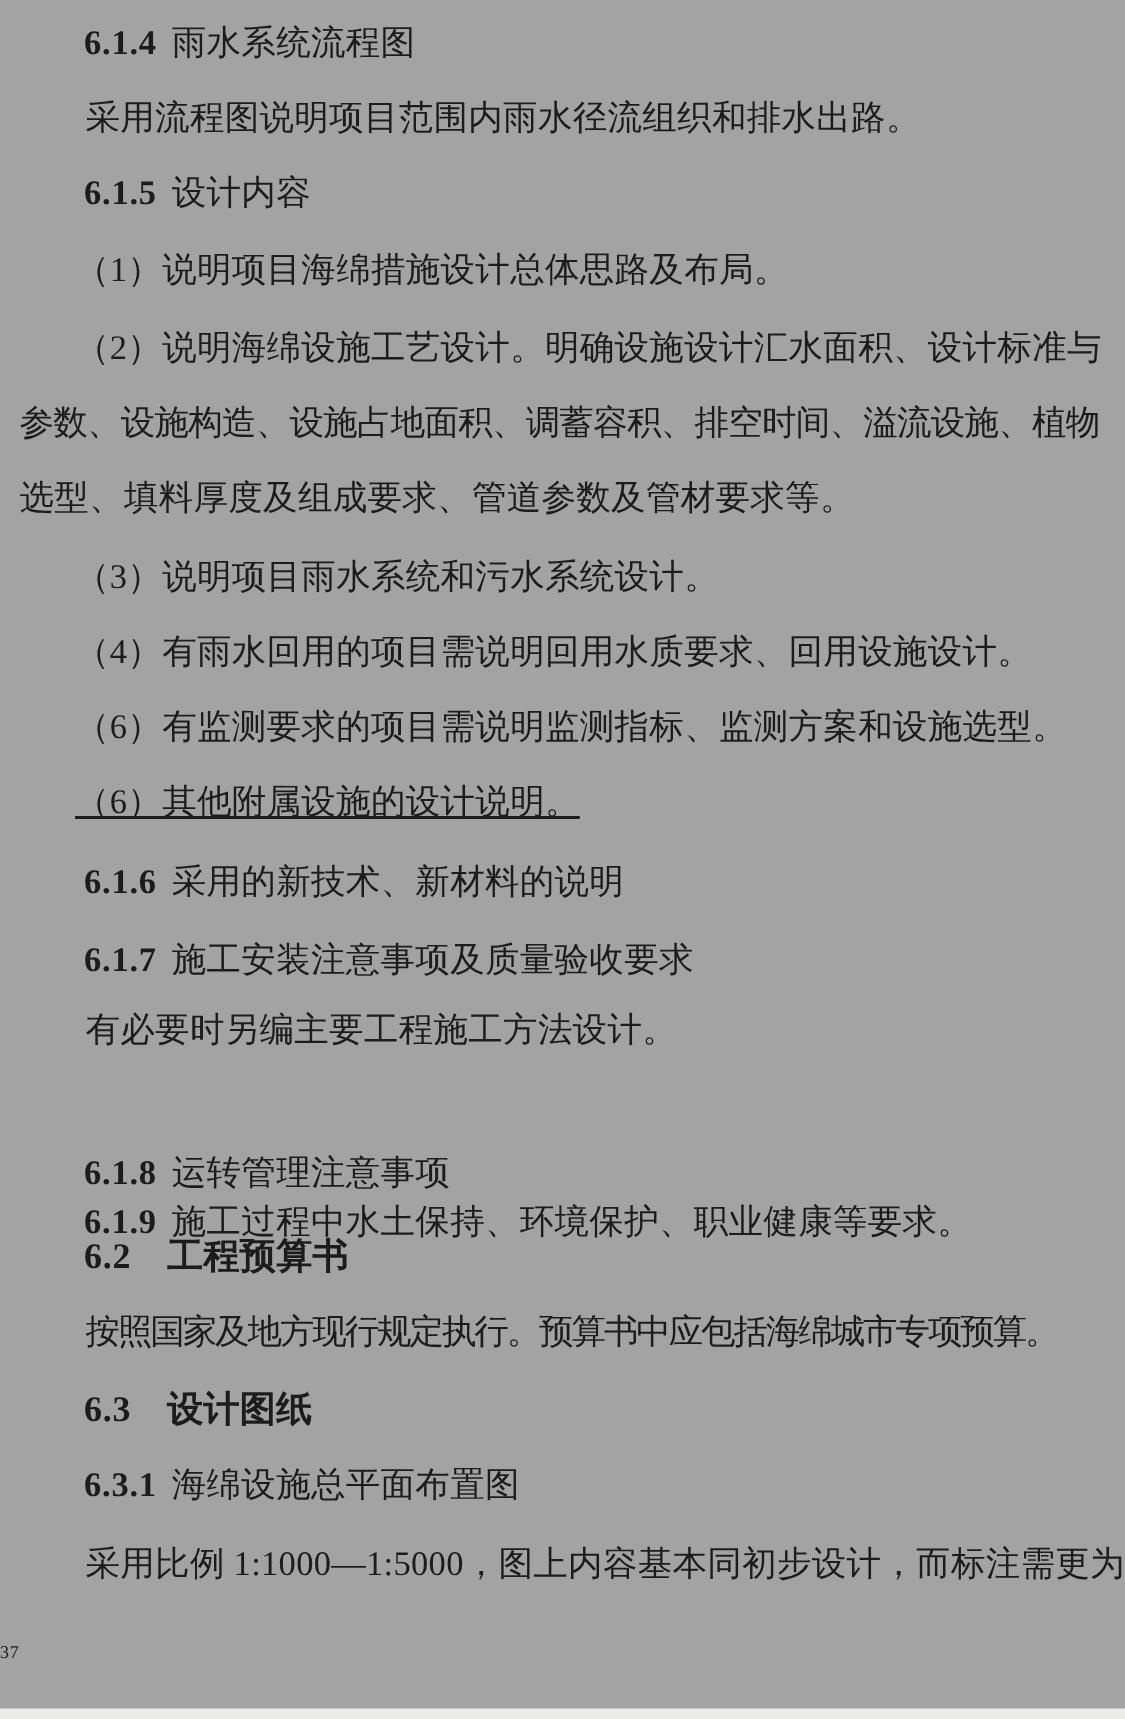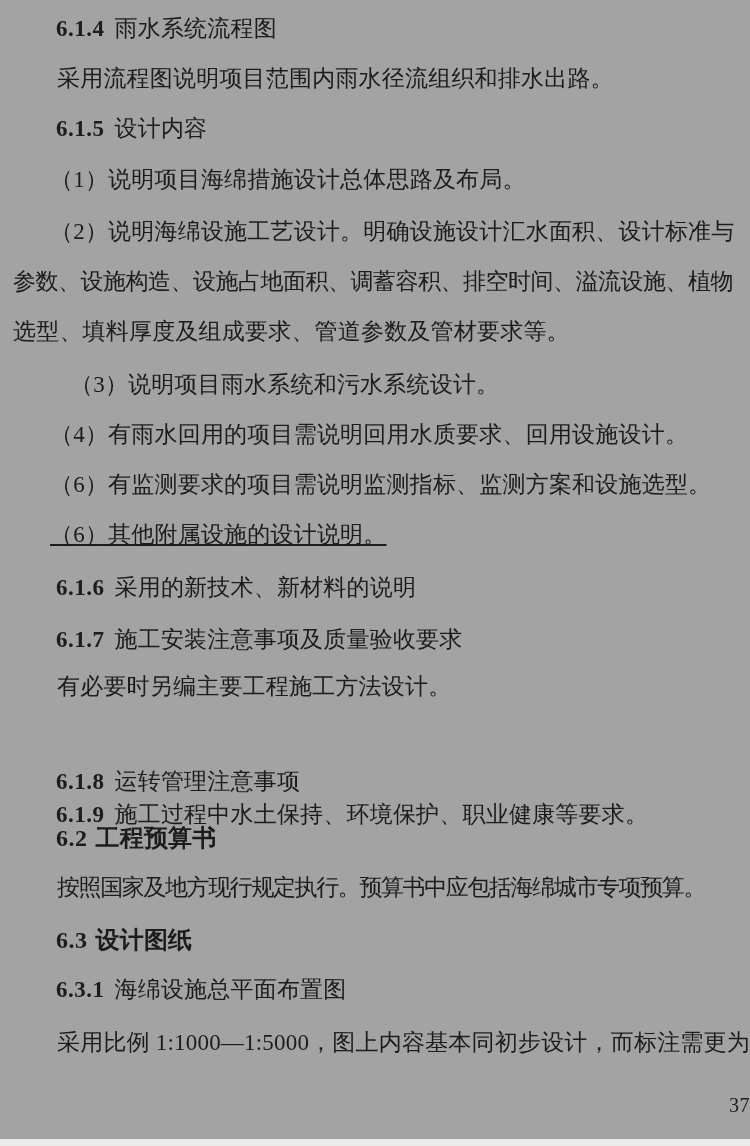--- a/index.html
+++ b/index.html
@@ -26,34 +26,34 @@
   .ln .num {
     font-weight: bold;
     margin-right: 10px;
     letter-spacing: 0.5px;
   }
   .h2 {
     font-weight: bold;
     font-size: 24px;
   }
   .h2 .num {
-    margin-right: 8px;
+    margin-right: 24px;
   }
   .tight {
     letter-spacing: -1.4px;
   }
   .tight-sm {
     letter-spacing: -0.5px;
   }
   .pageno {
     position: absolute;
     left: 0;
     width: 750px;
-    text-align: right;
-    font-size: 20px;
+    text-align: left;
+    font-size: 12px;
     letter-spacing: 0.5px;
   }
   .bottom-edge {
     position: absolute;
     left: 0;
     bottom: 0;
     width: 750px;
     height: 7px;
     background: #ebebe9;
   }
@@ -70,21 +70,21 @@
   <div class="ln" style="top:114px; left:56px;"><span class="num">6.1.5</span><span>设计内容</span></div>
 
   <div class="ln" style="top:165px; left:50px;"><span>（1）说明项目海绵措施设计总体思路及布局。</span></div>
 
   <div class="ln" style="top:217px; left:50px;"><span>（2）说明海绵设施工艺设计。明确设施设计汇水面积、设计标准与</span></div>
 
   <div class="ln" style="top:317px; left:13px;"><span>选型、填料厚度及组成要求、管道参数及管材要求等。</span></div>
 
   <div class="ln tight-sm" style="top:267px; left:13px;"><span>参数、设施构造、设施占地面积、调蓄容积、排空时间、溢流设施、植物</span></div>
 
-  <div class="ln" style="top:370px; left:50px;margin-left:20px;"><span>（3）说明项目雨水系统和污水系统设计。</span></div>
+  <div class="ln" style="top:370px; left:50px;"><span>（3）说明项目雨水系统和污水系统设计。</span></div>
 
   <div class="ln" style="top:420px; left:50px;text-align:right;"><span>（4）有雨水回用的项目需说明回用水质要求、回用设施设计。</span></div>
 
   <div class="ln" style="top:470px; left:50px;"><span>（6）有监测要求的项目需说明监测指标、监测方案和设施选型。</span></div>
 
   <div class="ln" style="top:520px; left:50px;text-decoration:underline;"><span>（6）其他附属设施的设计说明。</span></div>
 
   <div class="ln" style="top:573px; left:56px;"><span class="num">6.1.6</span><span>采用的新技术、新材料的说明</span></div>
 
   <div class="ln" style="top:625px; left:56px;"><span class="num">6.1.7</span><span>施工安装注意事项及质量验收要求</span></div>

